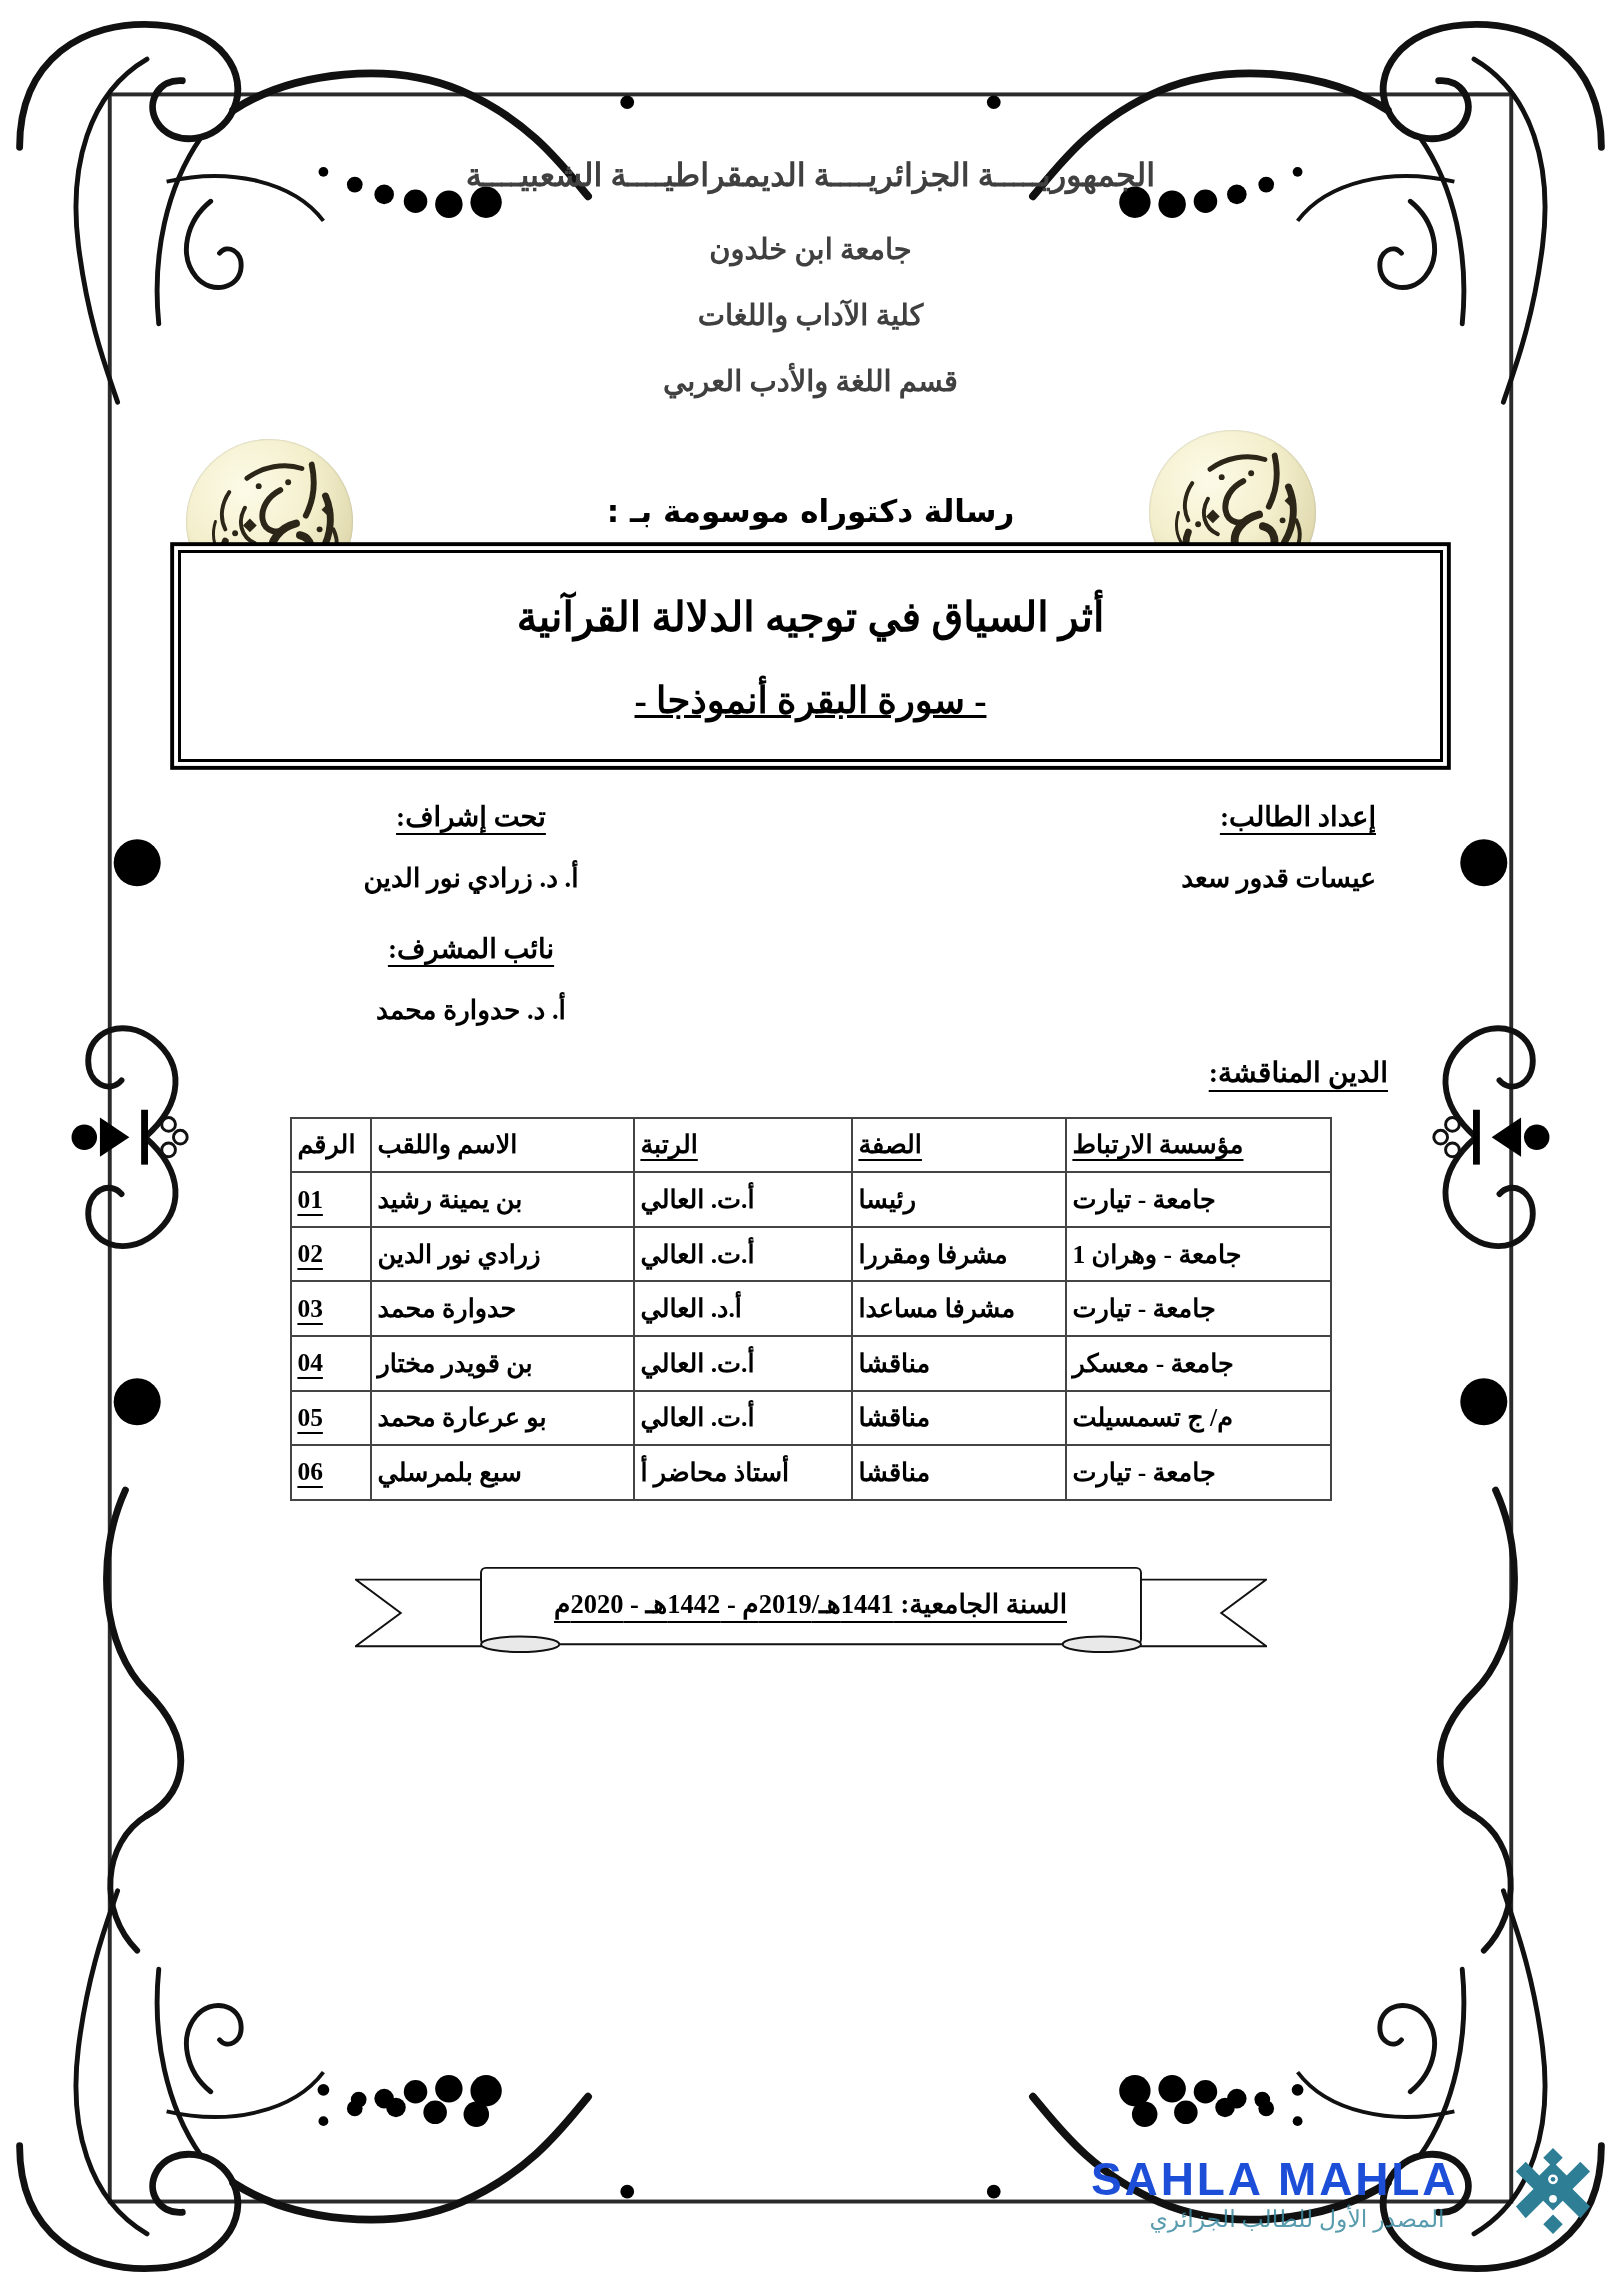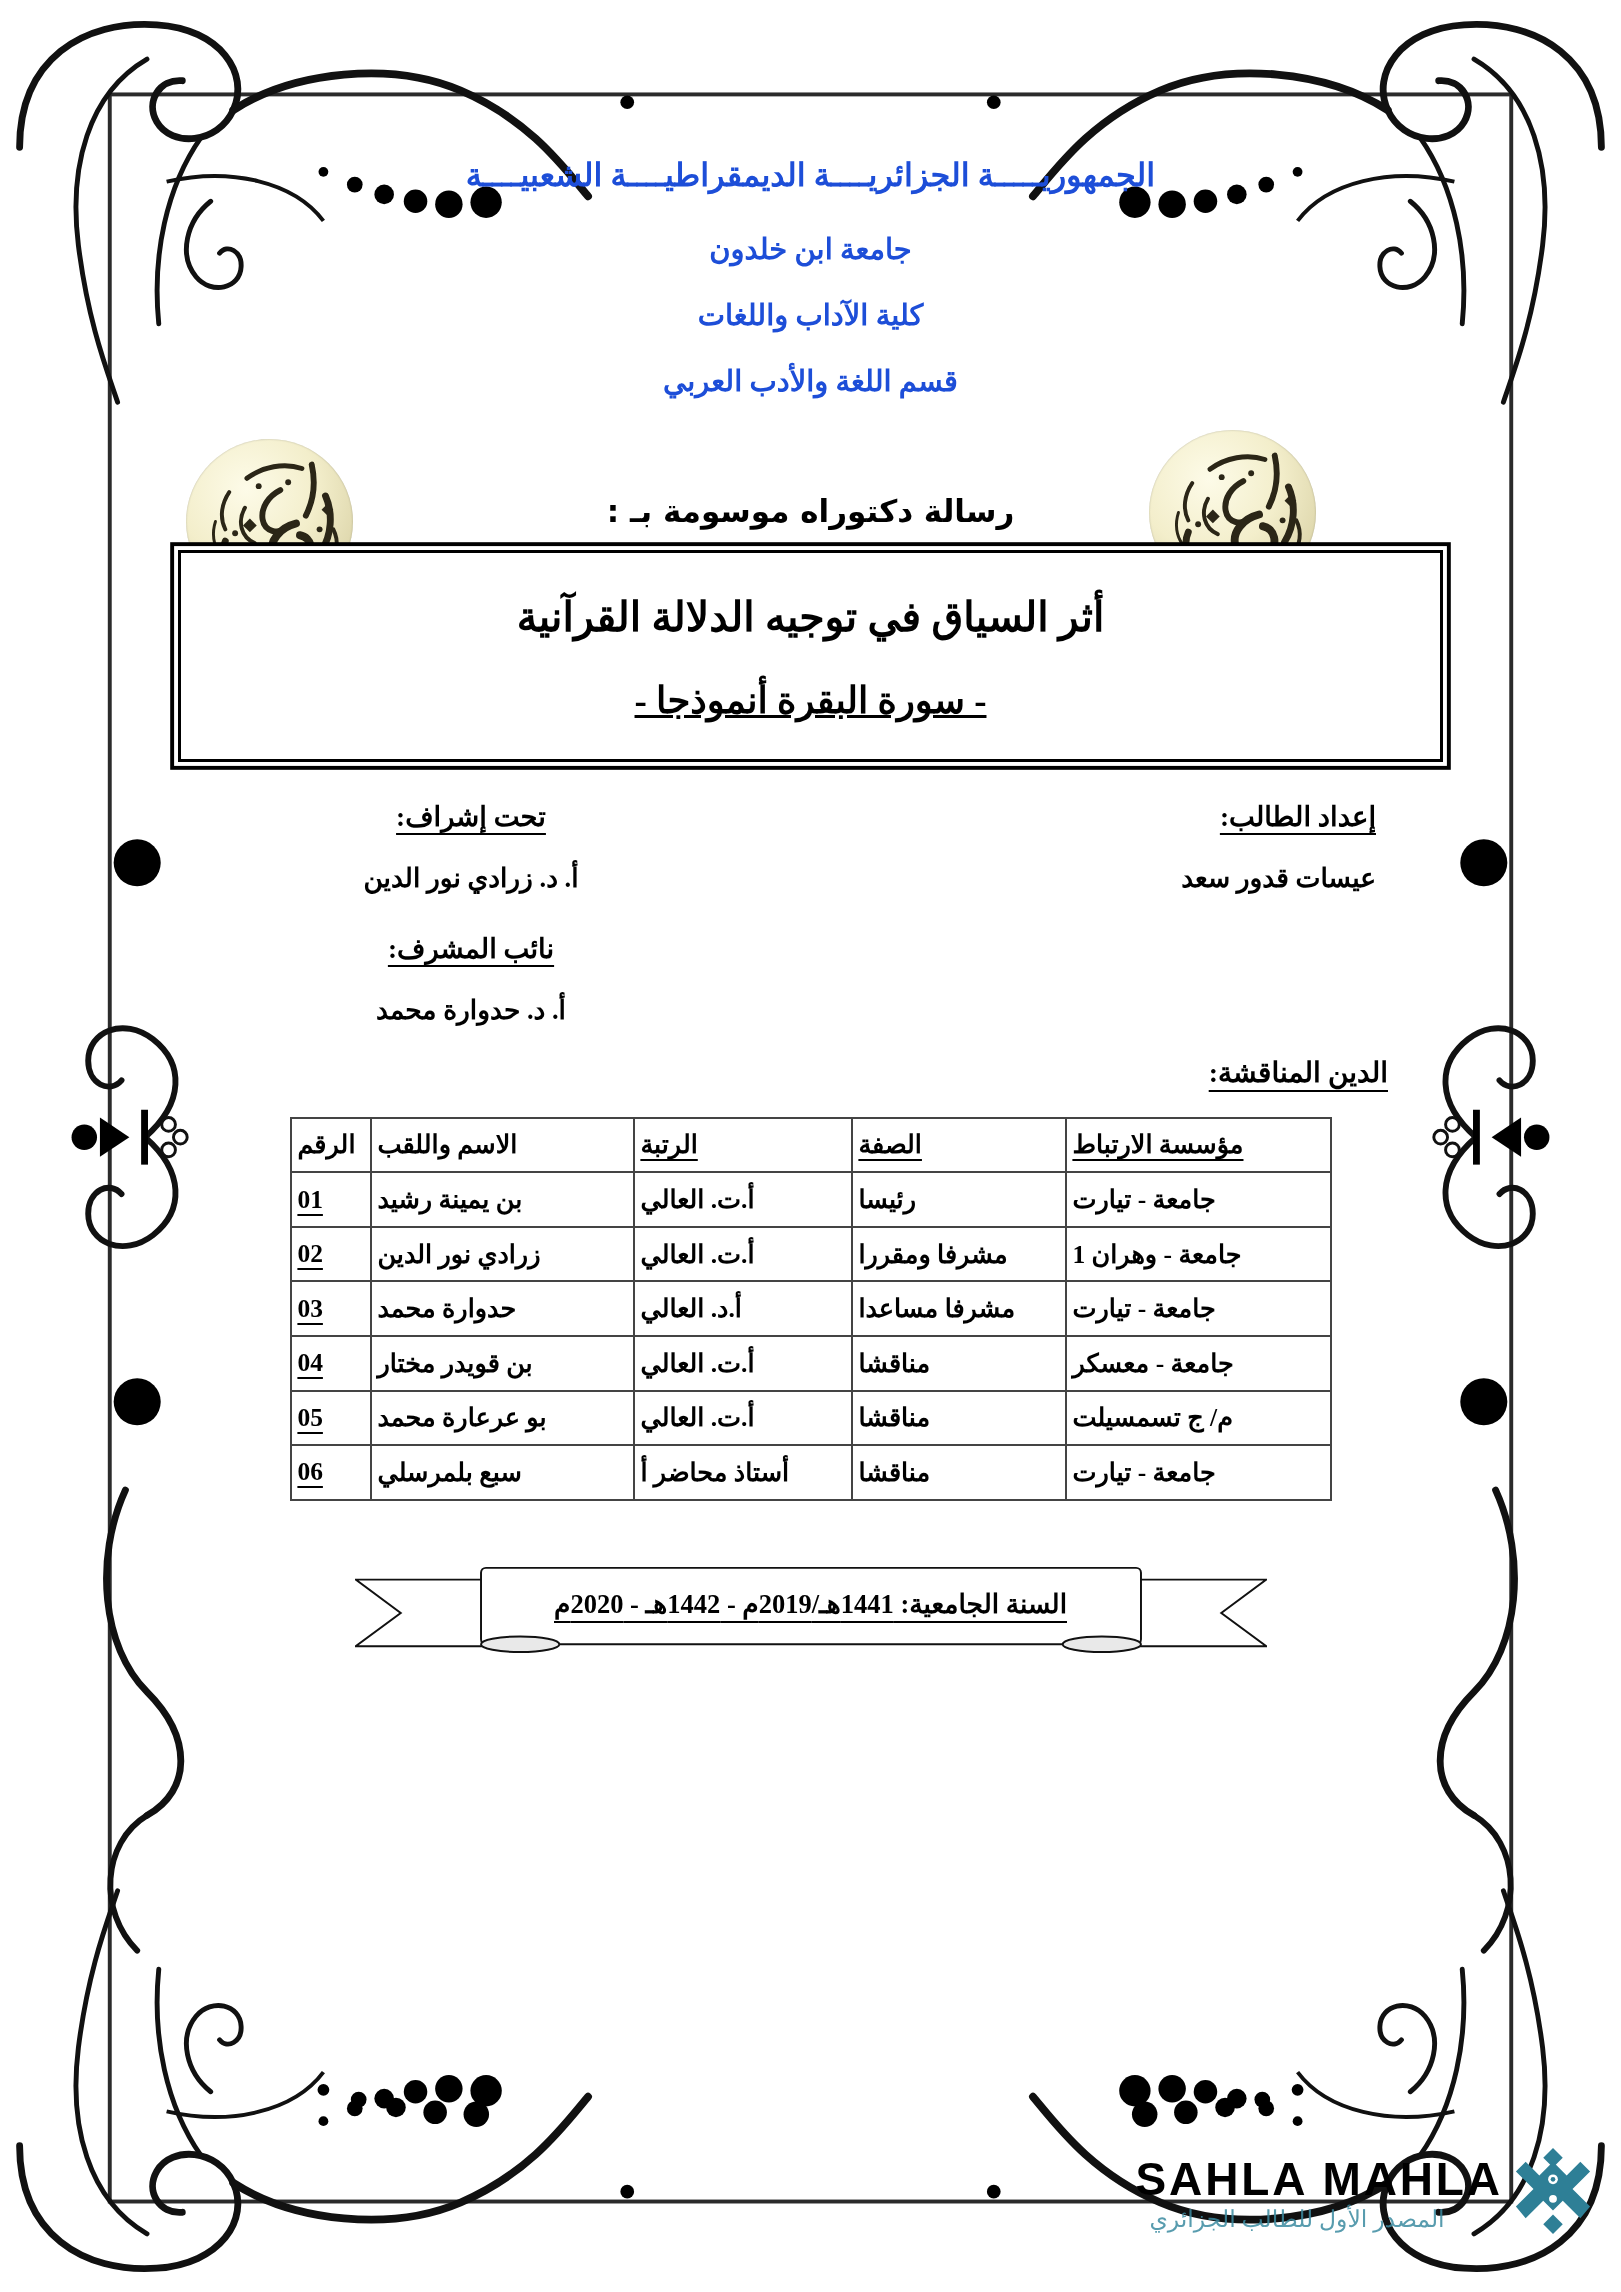--- a/index.html
+++ b/index.html
@@ -14,21 +14,21 @@
   .frame-svg{position:absolute;left:0;top:0;width:1621px;height:2293px;pointer-events:none;}
 
   
   .content{
     position:absolute;left:147px;top:118px;width:1327px;height:2039px;
   }
 
   
   .hdr{width:100%;text-align:center;}
   .hdr-line{
-    font-weight:bold;color:#1d4ed8;letter-spacing:0;
+    font-weight:bold;color:#404040;letter-spacing:0;
     line-height:1.15;margin:0 auto;
   }
   .hdr-1{font-size:32px;margin-top:39px;}
   .hdr-2{font-size:32px;margin-top:37px;}
   .hdr-3{font-size:29px;margin-top:39px;}
   .hdr-4{font-size:29px;margin-top:33px;}
   .hdr-5{font-size:29px;margin-top:33px;}
 
   
   .logo{
@@ -94,23 +94,23 @@
   .ribbon-wrap{position:relative;margin:61px auto 0 auto;width:912px;height:94px;}
   .ribbon-svg{position:absolute;left:0;top:0;}
   .ribbon-txt{
     position:absolute;left:0;right:0;top:26.5px;text-align:center;
     font-size:26.5px;font-weight:bold;text-decoration:underline;text-underline-offset:7.8px;
   }
 
   
   .wm{position:absolute;left:1091px;top:2148px;width:490px;height:118px;}
   .wm-text{
-    position:absolute;left:0;top:3.9px;width:412px;text-align:right;
+    position:absolute;left:0;top:3.9px;width:412px;text-align:left;
     font-family:"Liberation Sans","DejaVu Sans",sans-serif;
-    font-size:46px;font-weight:bold;letter-spacing:2.9px;color:#000000;
+    font-size:46px;font-weight:bold;letter-spacing:2.9px;color:#1d4ed8;
     direction:ltr;
   }
   .wm-sub{
     position:absolute;left:0;top:57px;width:412px;text-align:center;
     font-size:23.5px;color:#3c8ba1;opacity:.85;font-family:Liberation Serif, serif;
   }
   .wm-logo{position:absolute;left:421px;top:-2px;}
 </style>
 </head>
 <body>

